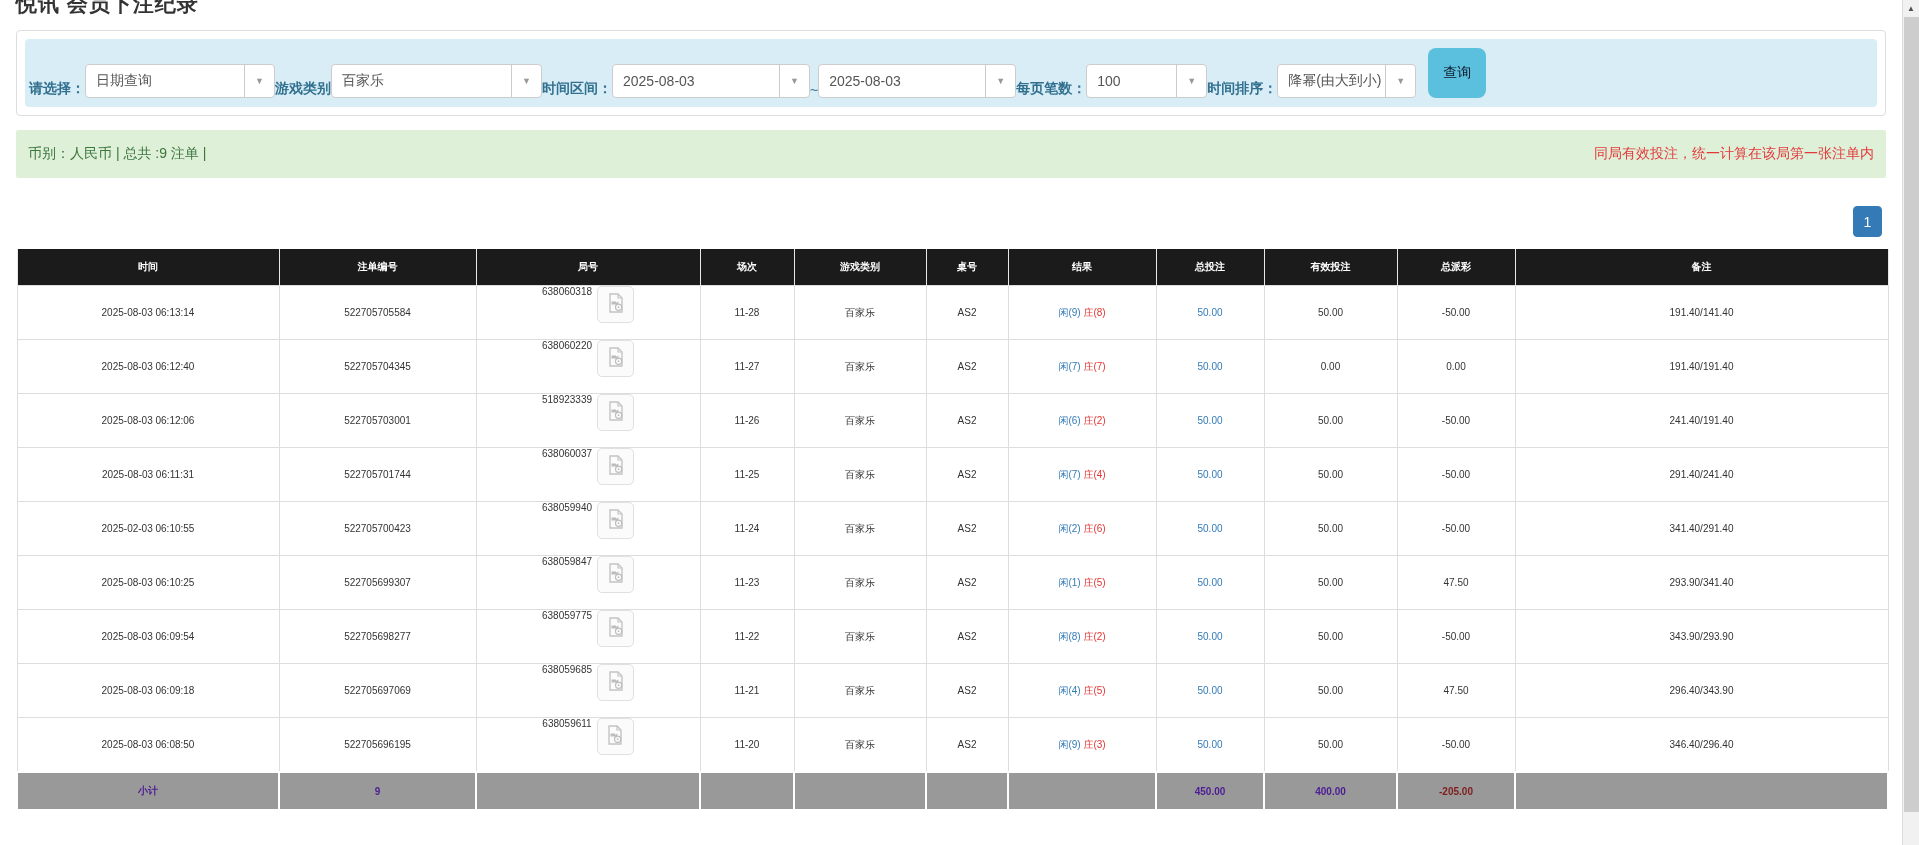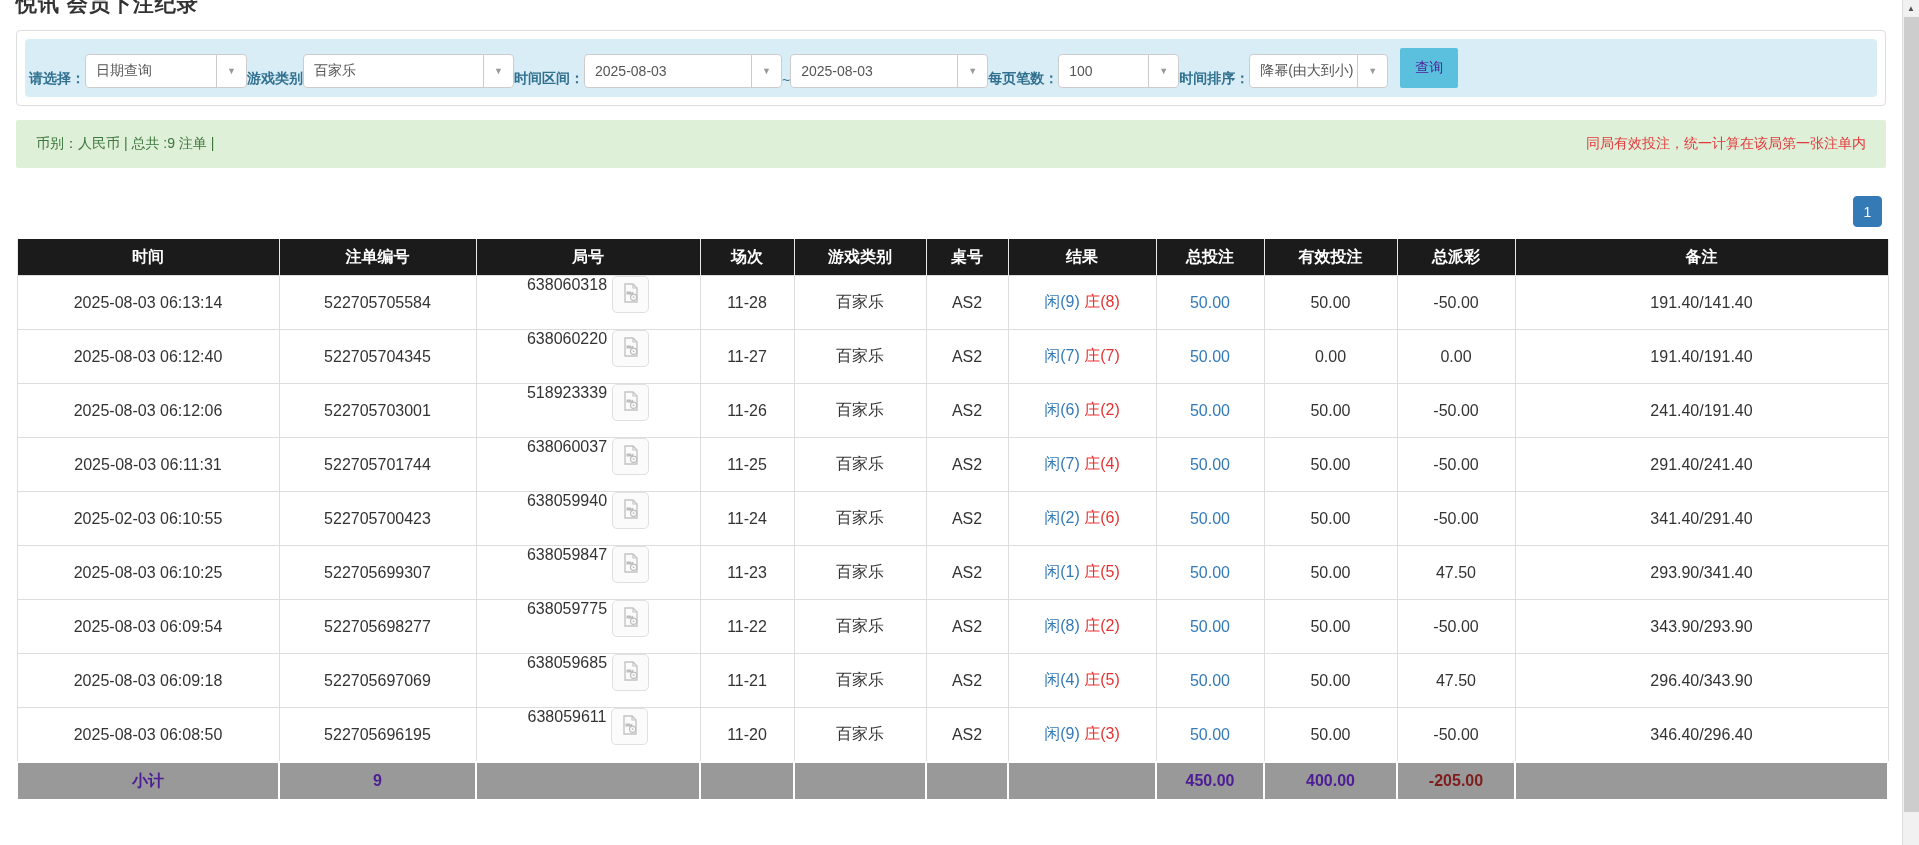--- a/index.html
+++ b/index.html
@@ -23,46 +23,46 @@
     display:flex;align-items:flex-end;
   }
   .f-label{color:#31708f;font-weight:bold;font-size:14px;white-space:nowrap;}
   .tilde{color:#31708f;font-size:14px;}
   .sel{
     background:#fff;border:1px solid #ccc;border-radius:4px;height:34px;
     display:flex;align-items:stretch;box-sizing:border-box;cursor:pointer;
   }
   .sel .txt{padding:0 10px;font-size:14px;color:#555;flex:1;display:flex;align-items:center;overflow:hidden;white-space:nowrap;}
   .sel .arrow{width:29px;border-left:1px solid #ccc;display:flex;align-items:center;justify-content:center;color:#999;font-size:9px;}
-  .w-query{width:162px;} .w-game{width:211px;} .w-date{width:198px;}
+  .w-query{width:190px;} .w-game{width:211px;} .w-date{width:198px;}
   .w-per{width:121px;} .w-sort{width:139px;}
   .btn-search{
-    background:#5bc0de;color:#4c1d95;border:none;border-radius:2px;height:40px;
+    background:#5bc0de;color:#0f172a;border:none;border-radius:8px;height:50px;
     padding:0 15px;font-size:14px;margin-left:12px;cursor:pointer;
   }
   
   .summary-bar{
     margin:14px 16px 0 16px;background:#dff0d8;height:48px;border-radius:2px;
-    display:flex;align-items:center;justify-content:space-between;padding:0 20px;
+    display:flex;align-items:center;justify-content:space-between;padding:0 12px;
     font-size:14px;
     text-align:right;
   }
   .summary-left{color:#3c763d;}
   .summary-right{color:#e4393c;}
   
   .pager{margin:28px 20px 0 16px;display:flex;justify-content:flex-end;}
   .page-btn{
     min-width:29px;height:31px;background:#337ab7;color:#fff;border:1px solid #337ab7;
     border-radius:4px;font-size:14px;display:flex;align-items:center;justify-content:center;
     cursor:pointer;box-sizing:border-box;
   }
   
   table.records{
     margin:12px 16px 0 16px;border-collapse:collapse;table-layout:fixed;
-    width:1871px;font-size:16px;
+    width:1871px;font-size:10px;
   }
   table.records th{
     background:#1b1b1b;color:#fff;font-weight:bold;height:36px;
     border-left:1px solid #e8e8e8;border-right:1px solid #e8e8e8;
     text-align:center;padding:0;
   }
   table.records td{
     border:1px solid #ddd;text-align:center;height:53px;color:#333;
     padding:0 4px;overflow:hidden;white-space:nowrap;
   }

